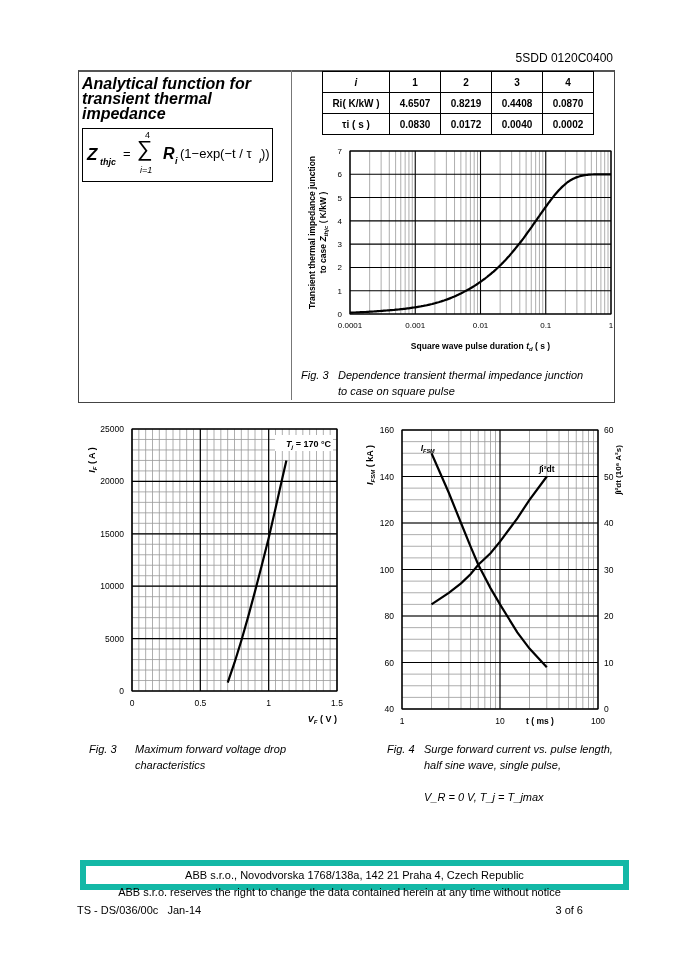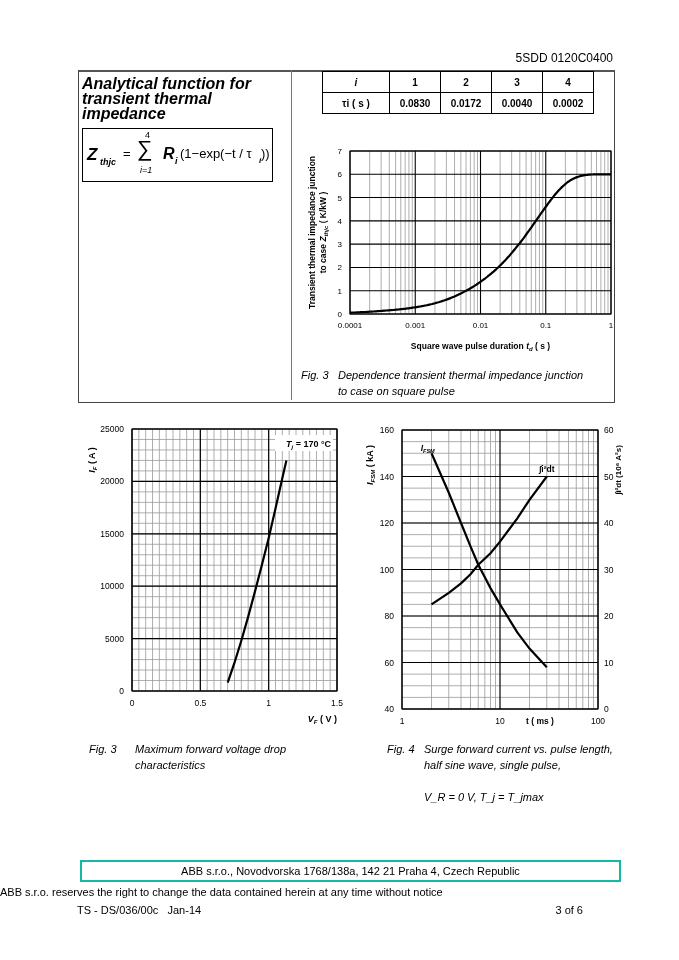--- a/index.html
+++ b/index.html
@@ -8,22 +8,22 @@
   .doc-id { right:66px; top:43px; font-size:12px;margin-top:8px; }
   .top-box { left:78px; top:70px; width:535px; height:330px; border:1px solid #444; border-top:2px solid #555; }
   .top-divider { left:291px; top:70px; width:1px; height:330px; background:#777; }
   .af-title { left:82px; top:76px; width:205px; font-size:16px; font-weight:bold; font-style:italic; line-height:15px; }
   .formula { left:82px; top:128px; width:189px; height:52px; border:1.5px solid #000; font-family:"Liberation Sans", sans-serif; }
   .cond { left:82px; top:202px; font-size:11px; line-height:16px; }
   table.rt { position:absolute; left:322px; top:71px; border-collapse:collapse; font-size:10px; font-weight:bold; }
   table.rt td { border:1px solid #000; width:50px; height:20px; text-align:center; padding:0; }
   table.rt td.h { width:66px; }
   .cap { font-size:11px; font-style:italic; line-height:16px; }
-  .footer-box { left:80px; top:860px; width:537px; height:18px; border:2px solid #14b8a6; font-size:11px; text-align:center; line-height:18px; }
-  .footer-note { left:0; width:679px; top:886px; font-size:11px; }
+  .footer-box { left:80px; top:860px; width:537px; height:18px; border:6px solid #14b8a6; font-size:11px; text-align:center; line-height:18px; }
+  .footer-note { left:0; width:679px; top:886px; text-align:center; font-size:11px; }
   .footer-left { left:77px; top:904px; font-size:11px; }
   .footer-right { right:96px; top:904px; font-size:11px; }
   svg text { font-family:"Liberation Sans", sans-serif; }
 </style>
 </head>
 <body>
 
 <div class="abs doc-id">5SDD 0120C0400</div>
 
 <div class="abs top-box"></div>
@@ -49,20 +49,27 @@
 </div>
 
 <table class="rt">
   <tbody>
       <tr>
     <td class="h" style="font-style:italic">i</td>
     <td>1</td>
     <td>2</td>
     <td>3</td>
     <td>4</td>
+  </tr>
+  <tr>
+    <td class="h">Ri( K/kW )</td>
+    <td>4.6507</td>
+    <td>0.8219</td>
+    <td>0.4408</td>
+    <td>0.0870</td>
   </tr>
   <tr>
     <td class="h">τi ( s )</td>
     <td>0.0830</td>
     <td>0.0172</td>
     <td>0.0040</td>
     <td>0.0002</td>
   </tr>
 </tbody>
   </table>

